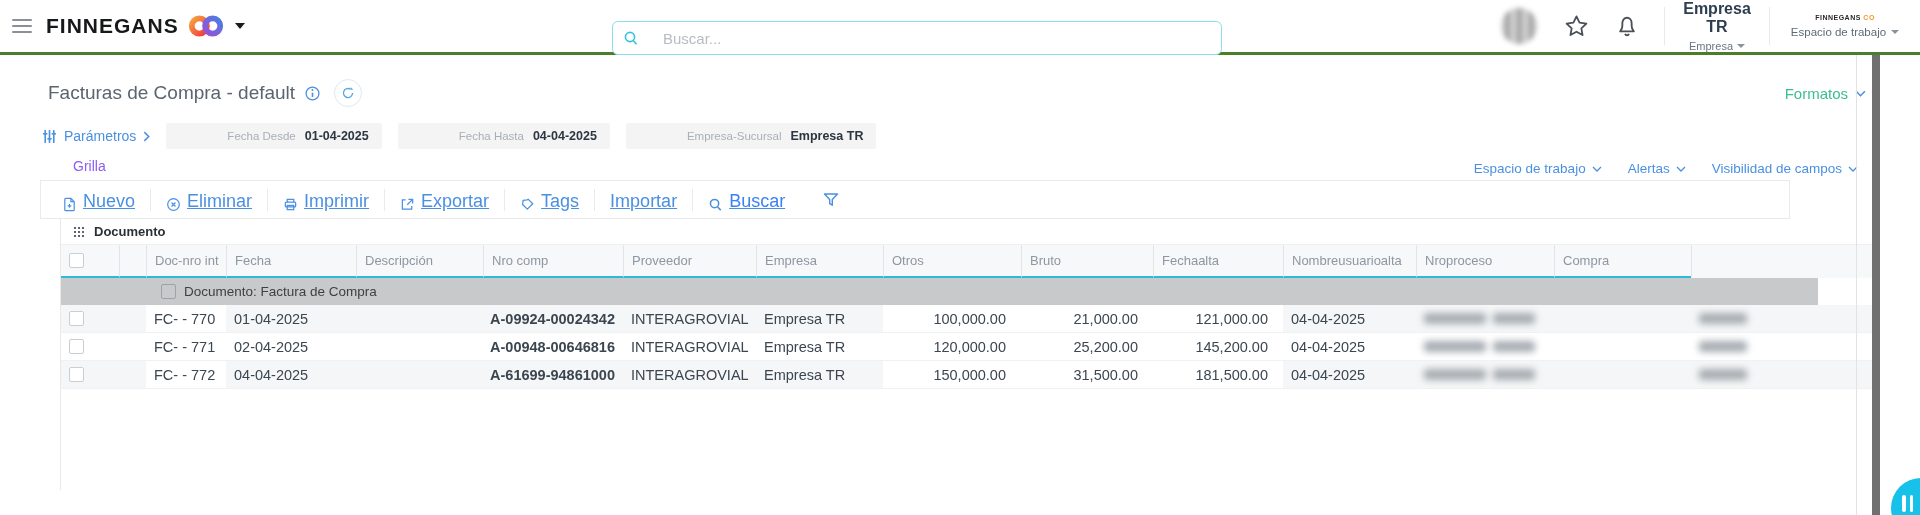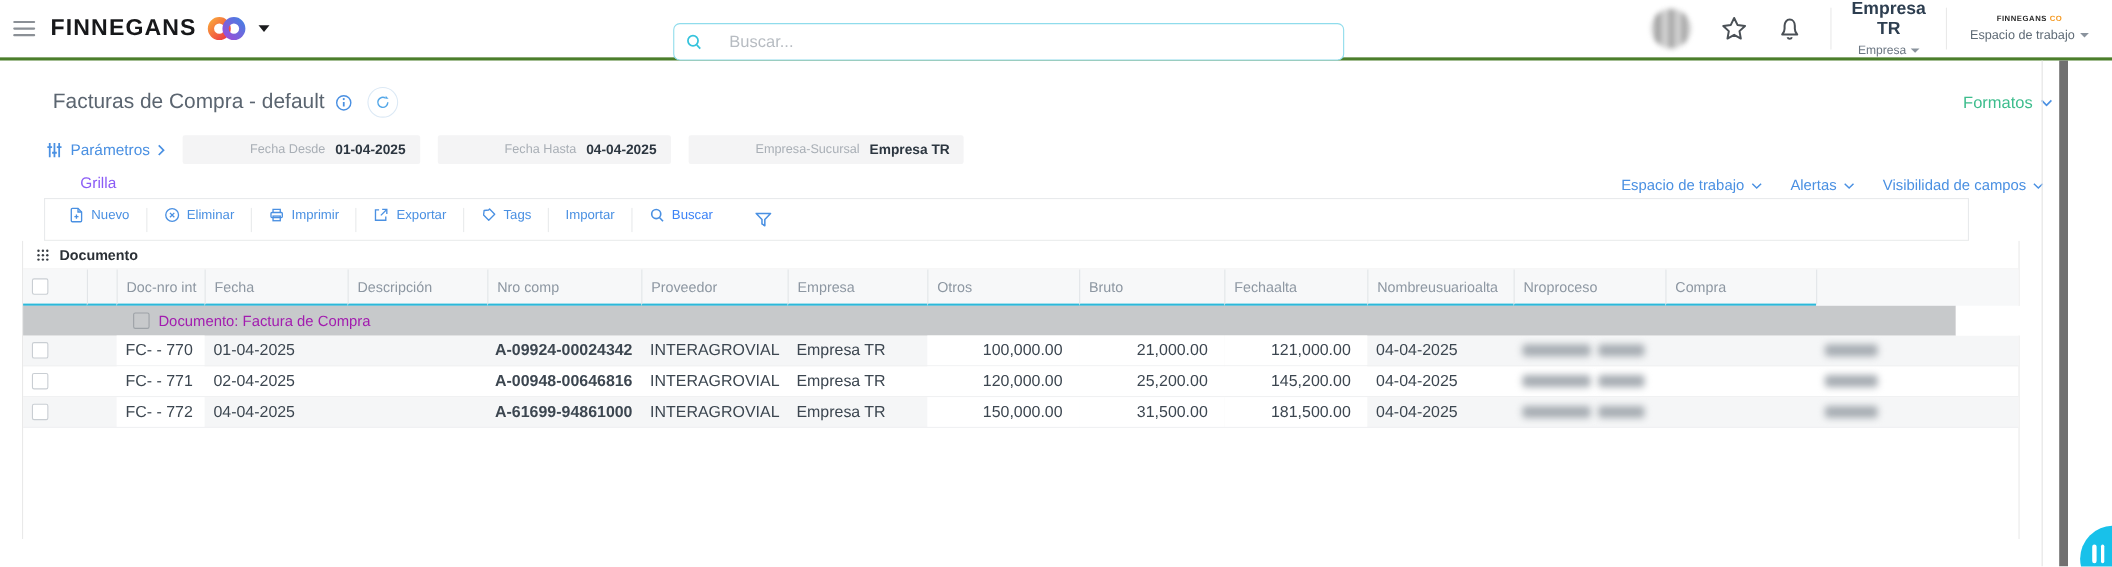--- a/index.html
+++ b/index.html
@@ -55,45 +55,45 @@
   .chip .val { font-size:12.5px; font-weight:700; color:#2c3640; }
 
   .tabs-row { position:relative; margin-top:9px; height:22px; }
   .tab-active { position:absolute; left:48px; top:0; font-size:14px; color:#8b5cf6; cursor:pointer;margin-left:25px; }
   .grid-links { position:absolute; right:62px; top:3px; display:flex; gap:26px; }
   .grid-links .lnk { display:flex; align-items:center; gap:6px; font-size:13.5px; color:#4a90e2; cursor:pointer; }
 
   
   .toolbar { margin-left:40px; width:1750px; height:39px; border:1px solid #e8eaec; background:#fff;
     display:flex; align-items:center; padding:0 6px; }
-  .tbtn { display:flex; align-items:flex-start; gap:6px; background:none; border:none; cursor:pointer;
-    color:#4a90e2; font-size:12px; font-family:"Liberation Sans",sans-serif; padding:0 15px; height:24px; }
+  .tbtn { display:flex; align-items:flex-end; gap:6px; background:none; border:none; cursor:pointer;
+    color:#4a90e2; font-size:18px; font-family:"Liberation Sans",sans-serif; padding:0 15px; height:24px;text-decoration:underline; }
   .tbtn.muted-text span { color:#3b82f6; }
   .tb-div { width:1px; height:22px; background:#e8eaec; }
   .funnel-btn { background:none; border:none; cursor:pointer; margin-left:22px; display:flex; }
 
   
-  .tableyard { margin-left:20px; width:1816px; border-left:1px solid #e9e9e9; border-right:1px solid #e9e9e9; background:#fff; height:271px; }
+  .tableyard { margin-left:60px; width:1816px; border-left:1px solid #e9e9e9; border-right:1px solid #e9e9e9; background:#fff; height:271px; }
   .band { height:26px; display:flex; align-items:center; gap:9px; padding-left:12px; border-bottom:1px solid #f0f0f0; }
   .band span { font-size:13px; font-weight:600; color:#2b3036; }
 
   .trow { display:grid; grid-template-columns:58px 27px 80px 130px 127px 140px 133px 127px 138px 132px 130px 133px 138px 137px 127px 59px; }
   .td { display:flex; align-items:center; padding:0 4px 0 8px; overflow:hidden; white-space:nowrap; }
 
   .thead { height:33px; background:#f7f8f9; }
   .thead .td { font-size:13px; color:#8d97a2; border-bottom:2px solid #2cb9da; white-space:normal; line-height:14px; }
   .thead .td + .td { border-left:1px solid #e2e5e8; }
   .thead .td.trail { border-bottom:2px solid #f7f8f9; border-left:1px solid #e2e5e8; }
 
   .checkbox { width:15px; height:15px; border:1.5px solid #c9ced3; border-radius:2px; background:#fff; display:inline-block; cursor:pointer; }
 
   .grouprow { height:27px; }
   .grouprow .gcell { grid-column:1/16; background:#c7c9cb; display:flex; align-items:center; gap:8px; padding-left:100px; }
   .grouprow .gcell .checkbox { border-color:#9da2a7; background:transparent; }
-  .grouprow .gcell span { font-size:13.5px; color:#a21caf; }
+  .grouprow .gcell span { font-size:13.5px; color:#404040; }
   .grouprow .gtrail { grid-column:16/17; background:#fff; }
 
   .drow { height:28px; border-bottom:1px solid #f0f1f2; font-size:14.5px; color:#3c4650; }
   .drow.alt { background:#f5f6f7; }
   .drow .wcell { background:#fff; }
   .num { justify-content:flex-end; padding-right:15px; }
   .rt { justify-content:flex-end; padding-right:8px;font-weight:bold; }
 
   .blob { height:11px; border-radius:3px; background:#a7adb3; filter:blur(3.5px); display:inline-block; }
   .b60 { width:62px; } .b40 { width:42px; margin-left:7px; } .b48 { width:48px; }

